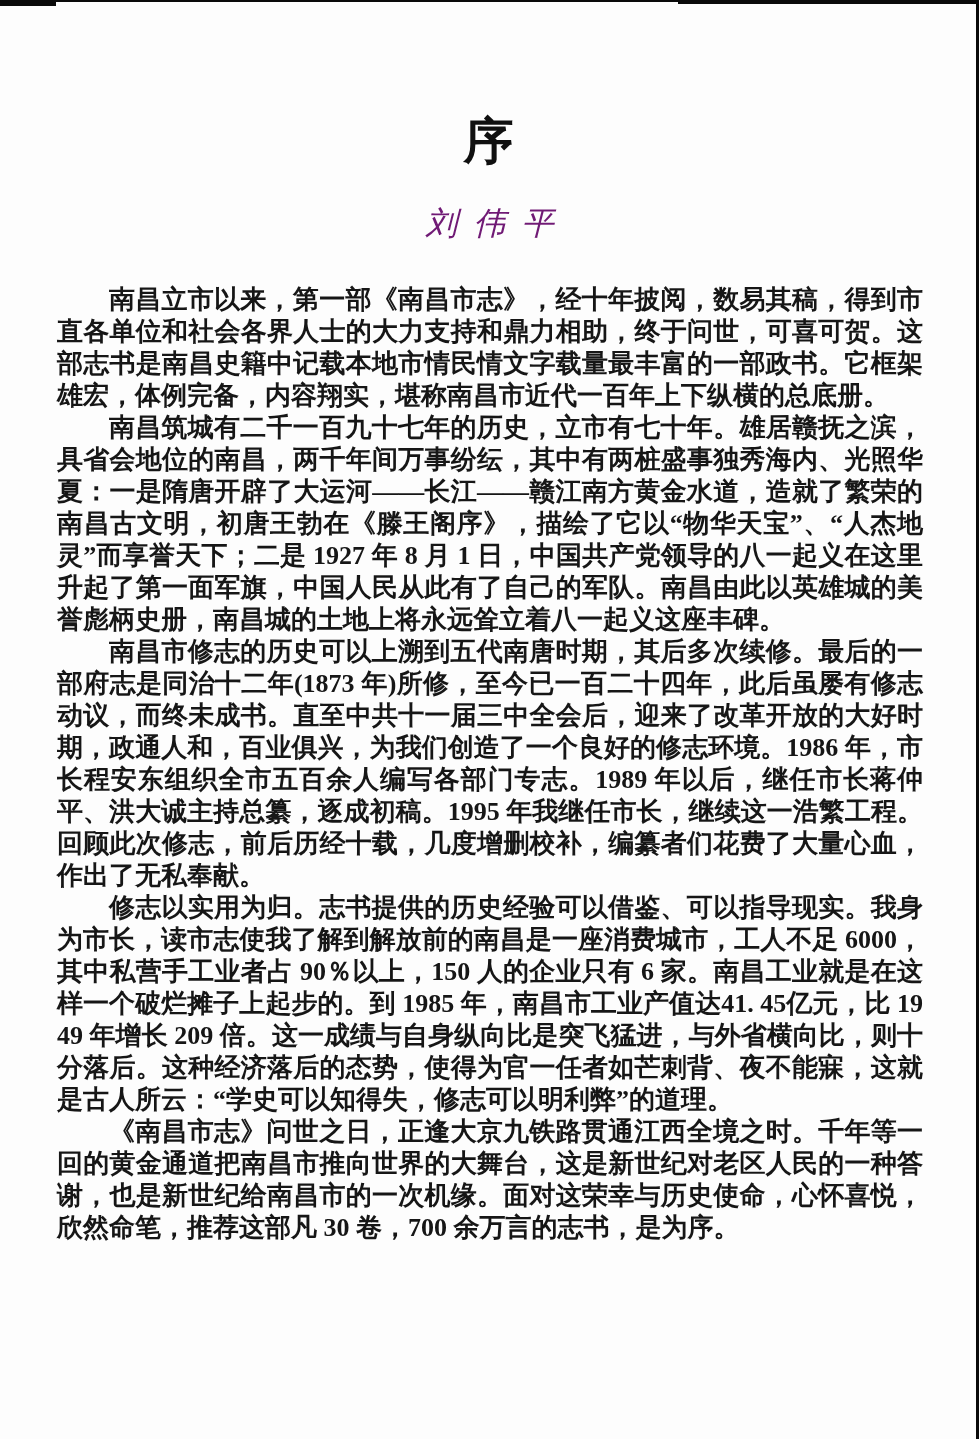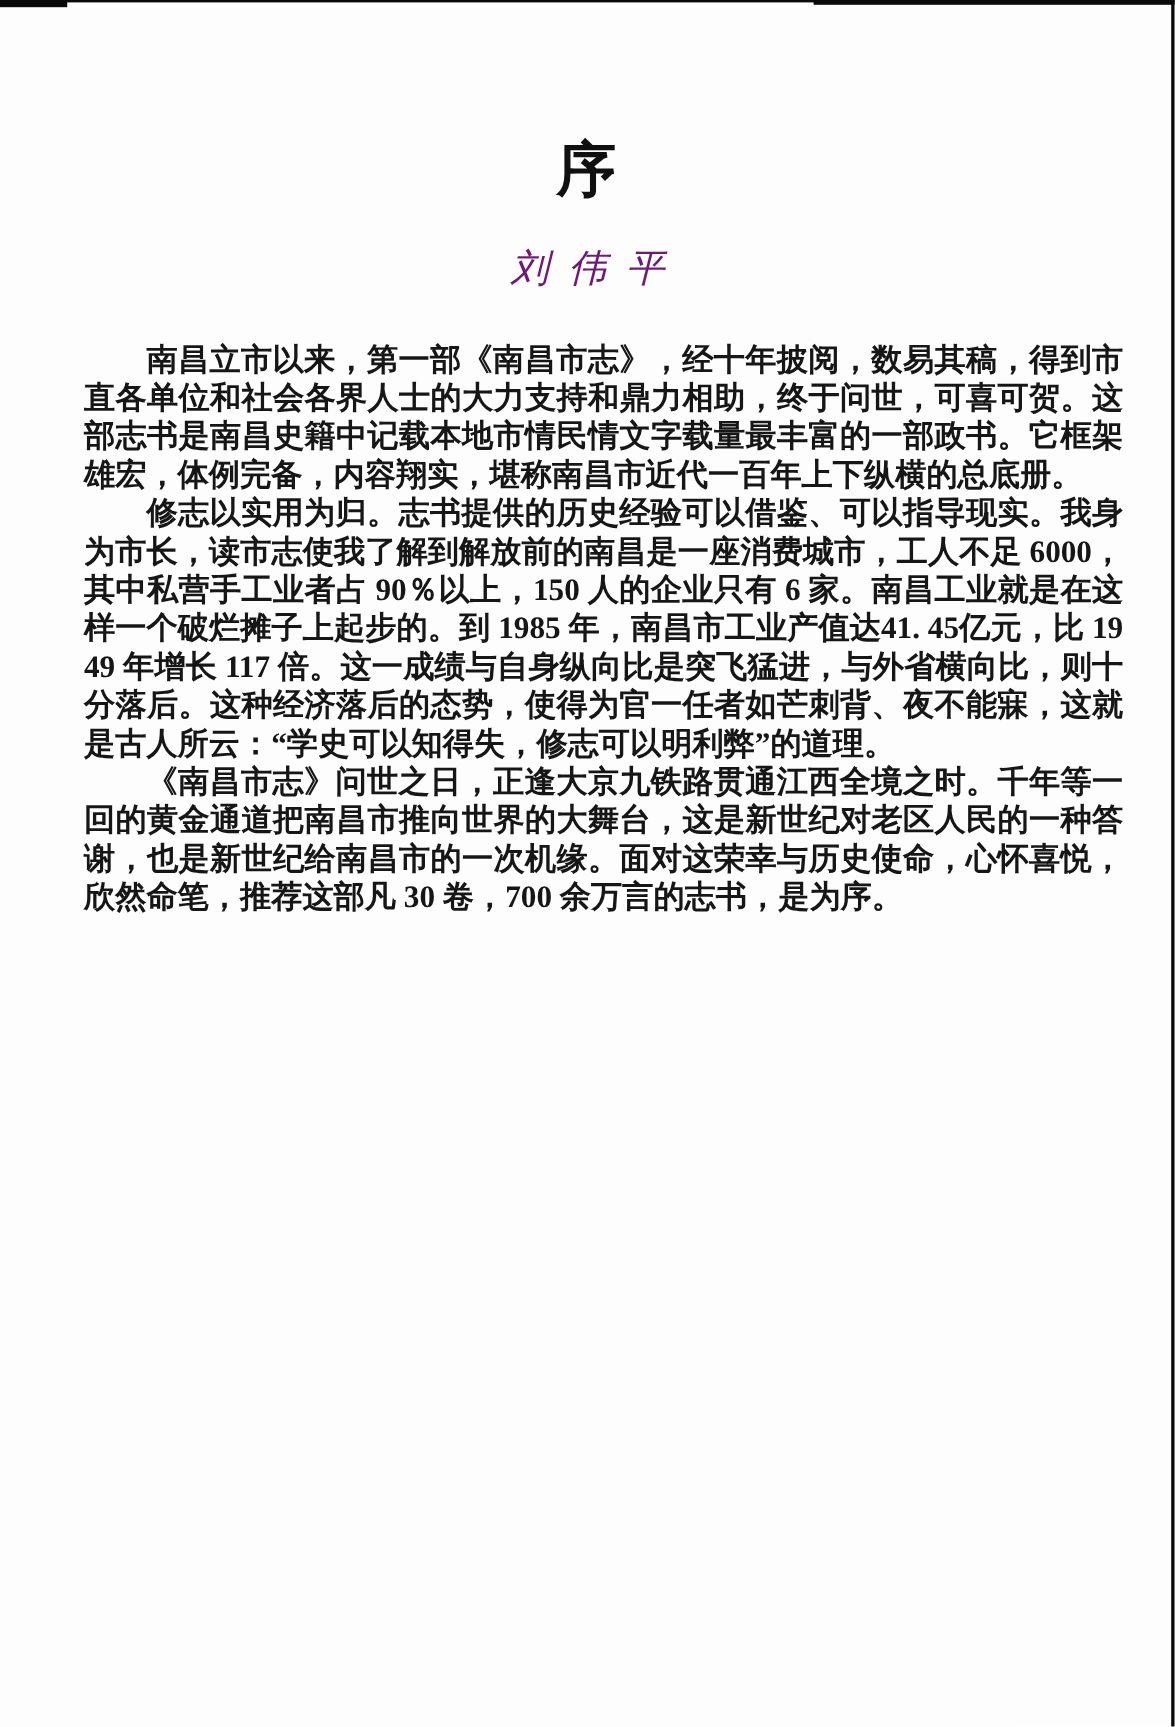--- a/index.html
+++ b/index.html
@@ -68,21 +68,20 @@
   .body-text {
     position: absolute;
     top: 284px;
     left: 57px;
     width: 866px;
     font-size: 26px;
     line-height: 32px;
     font-weight: 600;
     text-align: justify;
     color: #161616;
-    margin-left: 13px;
   }
   .body-text p {
     margin: 0;
     text-indent: 2em;
     word-break: break-all;
   }
 </style>
 </head>
 <body>
 
@@ -92,17 +91,19 @@
   <div class="edge-top-left"></div>
   <div class="edge-top-right"></div>
   <div class="edge-right"></div>
 
   <h1 class="title">序</h1>
 
   <div class="author">刘伟平</div>
 
   <div class="body-text">
     <p>南昌立市以来，第一部《南昌市志》，经十年披阅，数易其稿，得到市直各单位和社会各界人士的大力支持和鼎力相助，终于问世，可喜可贺。这部志书是南昌史籍中记载本地市情民情文字载量最丰富的一部政书。它框架雄宏，体例完备，内容翔实，堪称南昌市近代一百年上下纵横的总底册。</p>
-    <p>修志以实用为归。志书提供的历史经验可以借鉴、可以指导现实。我身为市长，读市志使我了解到解放前的南昌是一座消费城市，工人不足 6000，其中私营手工业者占 90％以上，150 人的企业只有 6 家。南昌工业就是在这样一个破烂摊子上起步的。到 1985 年，南昌市工业产值达41. 45亿元，比 1949 年增长 117 倍。这一成绩与自身纵向比是突飞猛进，与外省横向比，则十分落后。这种经济落后的态势，使得为官一任者如芒刺背、夜不能寐，这就是古人所云：“学史可以知得失，修志可以明利弊”的道理。</p>
+    <p>南昌筑城有二千一百九十七年的历史，立市有七十年。雄居赣抚之滨，具省会地位的南昌，两千年间万事纷纭，其中有两桩盛事独秀海内、光照华夏：一是隋唐开辟了大运河——长江——赣江南方黄金水道，造就了繁荣的南昌古文明，初唐王勃在《滕王阁序》，描绘了它以“物华天宝”、“人杰地灵”而享誉天下；二是 1927 年 8 月 1 日，中国共产党领导的八一起义在这里升起了第一面军旗，中国人民从此有了自己的军队。南昌由此以英雄城的美誉彪柄史册，南昌城的土地上将永远耸立着八一起义这座丰碑。</p>
+    <p>南昌市修志的历史可以上溯到五代南唐时期，其后多次续修。最后的一部府志是同治十二年(1873 年)所修，至今已一百二十四年，此后虽屡有修志动议，而终未成书。直至中共十一届三中全会后，迎来了改革开放的大好时期，政通人和，百业俱兴，为我们创造了一个良好的修志环境。1986 年，市长程安东组织全市五百余人编写各部门专志。1989 年以后，继任市长蒋仲平、洪大诚主持总纂，逐成初稿。1995 年我继任市长，继续这一浩繁工程。回顾此次修志，前后历经十载，几度增删校补，编纂者们花费了大量心血，作出了无私奉献。</p>
+    <p>修志以实用为归。志书提供的历史经验可以借鉴、可以指导现实。我身为市长，读市志使我了解到解放前的南昌是一座消费城市，工人不足 6000，其中私营手工业者占 90％以上，150 人的企业只有 6 家。南昌工业就是在这样一个破烂摊子上起步的。到 1985 年，南昌市工业产值达41. 45亿元，比 1949 年增长 209 倍。这一成绩与自身纵向比是突飞猛进，与外省横向比，则十分落后。这种经济落后的态势，使得为官一任者如芒刺背、夜不能寐，这就是古人所云：“学史可以知得失，修志可以明利弊”的道理。</p>
     <p>《南昌市志》问世之日，正逢大京九铁路贯通江西全境之时。千年等一回的黄金通道把南昌市推向世界的大舞台，这是新世纪对老区人民的一种答谢，也是新世纪给南昌市的一次机缘。面对这荣幸与历史使命，心怀喜悦，欣然命笔，推荐这部凡 30 卷，700 余万言的志书，是为序。</p>
   </div>
 
 </div>
 
 </body></html>

